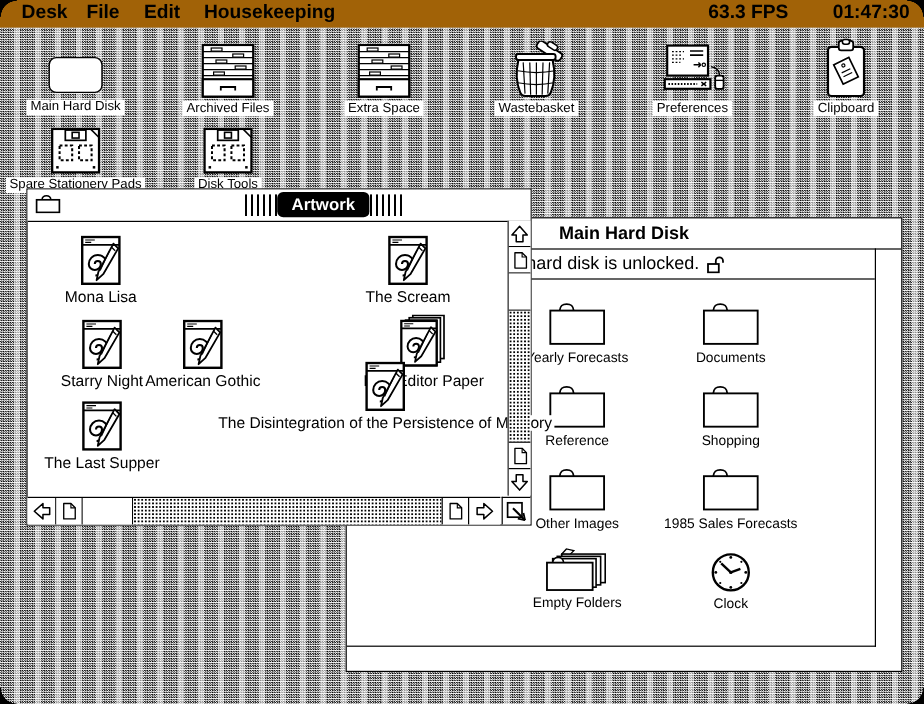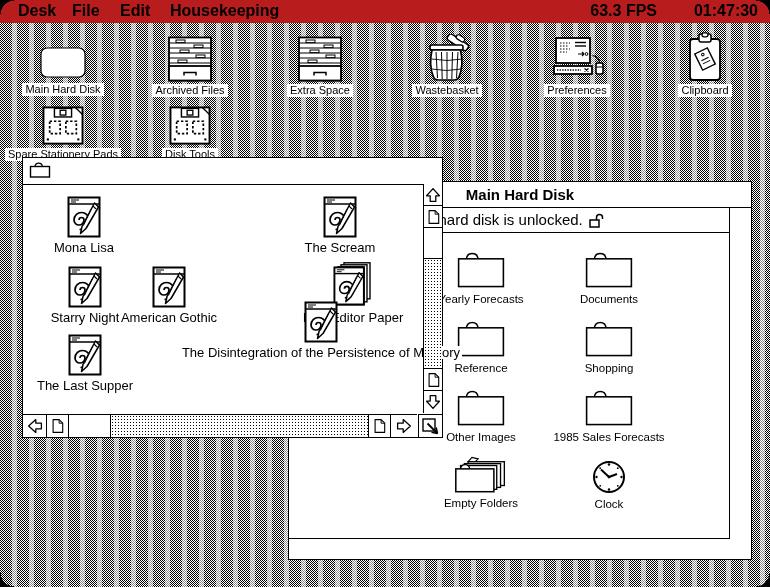--- a/index.html
+++ b/index.html
@@ -1,19 +1,19 @@
 <!DOCTYPE html>
 <html><head>
 <meta charset="utf-8">
 <style>
   html,body{margin:0;padding:0;background:#444;}
   .screen{position:relative;width:770px;height:587px;overflow:hidden;background:#fff;
           font-family:"Liberation Sans",sans-serif;color:#000;}
   
-  .menubar{position:absolute;left:0;top:0;width:770px;height:23px;background:#b91c1c;z-index:5;}
+  .menubar{position:absolute;left:0;top:0;width:770px;height:23px;background:#a16207;z-index:5;}
   .menu-item{position:absolute;top:2px;font-size:16px;font-weight:700;letter-spacing:0;}
   .menu-right{position:absolute;top:2px;font-size:16px;font-weight:700;}
   
   .desktop{position:absolute;left:0;top:23px;width:770px;height:564px;
     background:
       repeating-linear-gradient(90deg, rgba(255,255,255,0) 0 12px, rgba(255,255,255,0.55) 12px 17px),
       repeating-conic-gradient(#000 0% 25%, #fff 0% 50%);
     background-size:auto,2px 2px;}
   
   .dicon{position:absolute;width:110px;display:flex;flex-direction:column;align-items:center;z-index:1;}
@@ -334,20 +334,25 @@
         </svg>
       <div class="hlabel" style="margin-top:2px">Clock</div>
     </div>
   </div>
 
   <div class="win art" style="left:22px;top:157px;width:421px;height:281px">
     <div class="art-ttl">
       <svg class="mini" width="22" height="16" viewBox="0 0 22 16">
           <use href="#g-minifolder"></use>
         </svg>
+      <div class="tgrp">
+        <div class="stripes"></div>
+        <div class="tab">Artwork</div>
+        <div class="stripes"></div>
+      </div>
     </div>
 
     <div class="aitem" style="left:-14px;top:38px">
       <svg class="aicon" width="34" height="42" viewBox="0 0 34 42">
           <use href="#g-artdoc"></use>
         </svg>
       <div class="alabel">Mona Lisa</div>
     </div>
     <div class="aitem" style="left:242px;top:38px">
       <svg class="aicon" width="34" height="42" viewBox="0 0 34 42">

